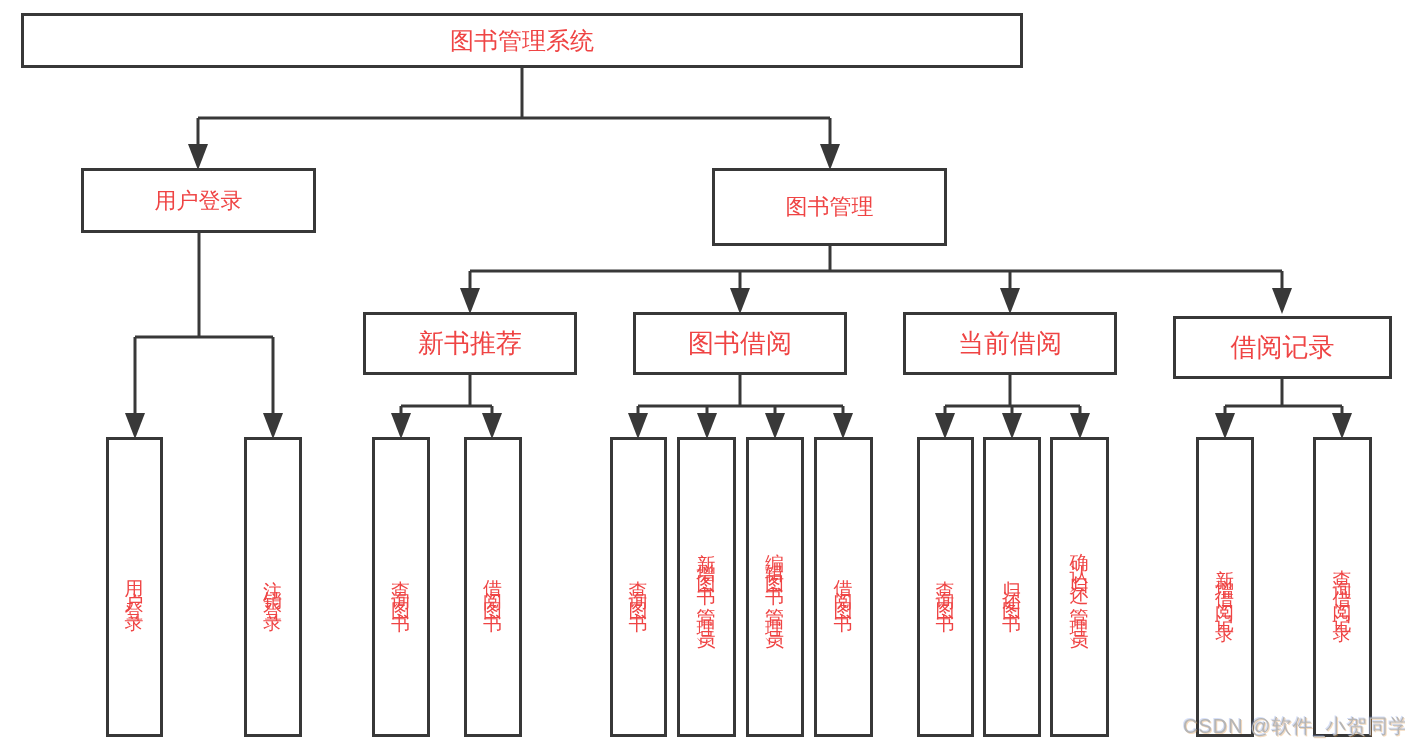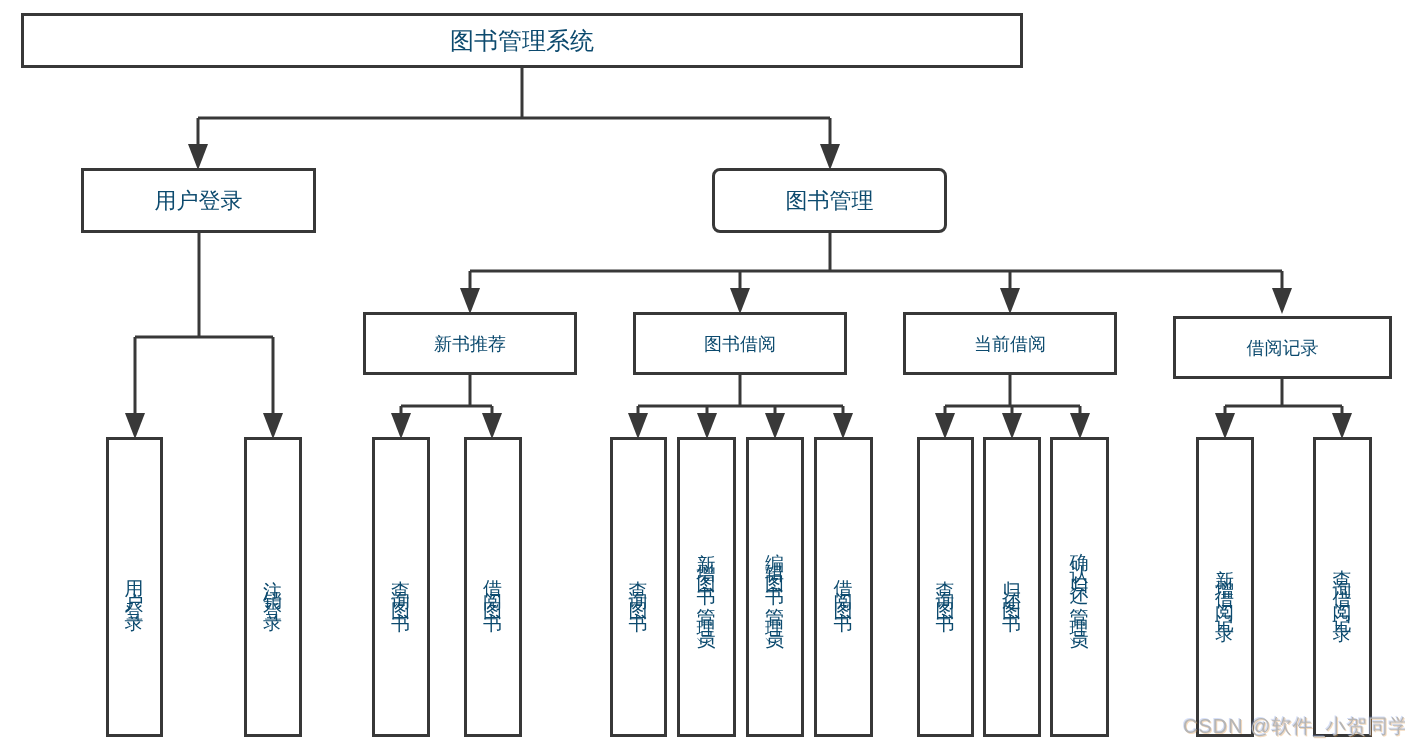--- a/index.html
+++ b/index.html
@@ -31,26 +31,26 @@
     stroke: none;
   }
   .node {
     position: absolute;
     box-sizing: border-box;
     border: 3px solid #383838;
     background: #ffffff;
     display: flex;
     align-items: center;
     justify-content: center;
-    color: #0c4a6e;
+    color: #ef4444;
     text-align: center;
   }
   .node.root  { font-size: 24px; }
   .node.l2    { font-size: 22px; }
-  .node.l3    { font-size: 18px; }
+  .node.l3    { font-size: 26px; }
   .node.leaf  { font-size: 19px; }
   .node.leaf .vtext {
     writing-mode: vertical-rl;
     letter-spacing: 11px;
     line-height: 1;
     white-space: nowrap;
   }
   .watermark {
     position: absolute;
     left: 1183px;
@@ -144,21 +144,21 @@
     </g>
   </svg>
 
   <div class="node root" style="left:21px; top:13px; width:1002px; height:55px;">
     <span>图书管理系统</span>
   </div>
 
   <div class="node l2" style="left:81px; top:168px; width:235px; height:65px;">
     <span>用户登录</span>
   </div>
-  <div class="node l2" style="left:712px; top:168px; width:235px; height:65px;border-radius:8px;">
+  <div class="node l2" style="left:712px; top:168px; width:235px; height:78px;">
     <span>图书管理</span>
   </div>
 
   <div class="node l3" style="left:363px; top:312px; width:214px; height:63px;">
     <span>新书推荐</span>
   </div>
   <div class="node l3" style="left:903px; top:312px; width:214px; height:63px;">
     <span>当前借阅</span>
   </div>
   <div class="node l3" style="left:633px; top:312px; width:214px; height:63px;">

